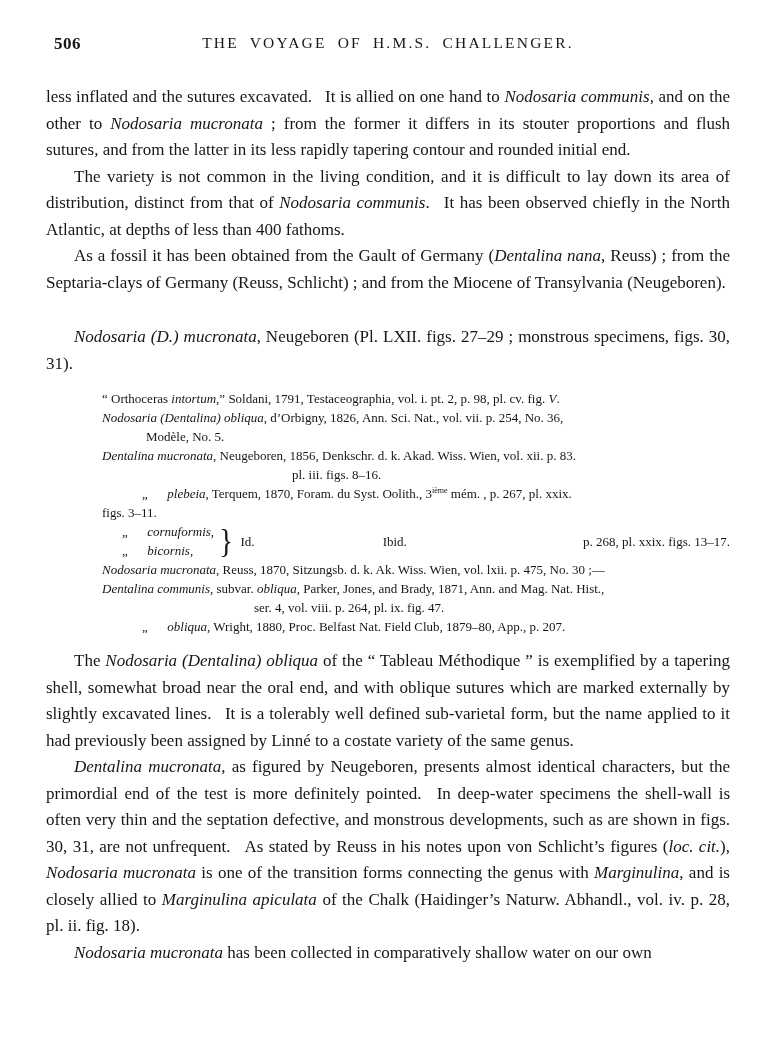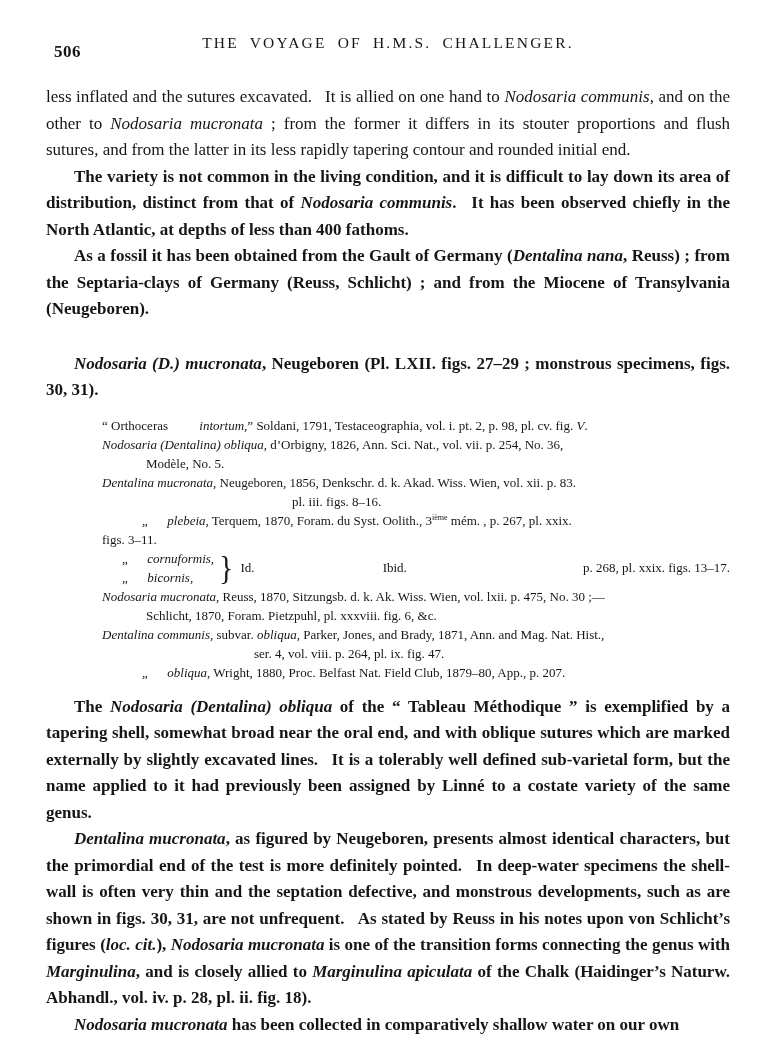--- a/index.html
+++ b/index.html
@@ -15,40 +15,40 @@
     padding: 34px 46px 0 46px;
     overflow: hidden;
   }
   .running-head {
     position: relative;
     height: 24px;
   }
   .page-number {
     position: absolute;
     left: 8px;
-    top: 8px;
+    top: 0;
     font-size: 17px;
     font-weight: bold;
     letter-spacing: 0.5px;
   }
   .running-title {
     text-align: center;
     font-size: 15.5px;
     font-weight: normal;
     letter-spacing: 2.2px;
     word-spacing: 5px;
   }
   .body-text { margin-top: 26px; }
   .body-text p {
     margin: 0;
     font-size: 17px;
     line-height: 26.5px;
     text-align: justify;
   }
-  .indent { text-indent: 28px; font-weight: bold; }
+  .indent { text-indent: 28px; }
   .species-heading { margin-top: 28px !important; }
   .synonymy {
     margin: 12px 0 12px 56px;
     font-size: 13px;
     line-height: 19px;
   }
   .syn-line { text-align: left; }
   .cont-a { margin-left: 44px; }      
   .cont-b { margin-left: 190px; }     
   .cont-c { margin-left: 152px; }     
@@ -82,21 +82,21 @@
 
   <div class="body-text">
 
     <p><span>less inflated and the sutures excavated.  It is allied on one hand to </span><span style="font-style: italic;">Nodosaria communis</span><span>, and on the other to </span><span style="font-style: italic;">Nodosaria mucronata</span><span> ; from the former it differs in its stouter proportions and flush sutures, and from the latter in its less rapidly tapering contour and rounded initial end.</span></p>
     <p class="indent"><span>The variety is not common in the living condition, and it is difficult to lay down its area of distribution, distinct from that of </span><span style="font-style: italic;">Nodosaria communis</span><span>.  It has been observed chiefly in the North Atlantic, at depths of less than 400 fathoms.</span></p>
     <p class="indent"><span>As a fossil it has been obtained from the Gault of Germany (</span><span style="font-style: italic;">Dentalina nana</span><span>, Reuss) ; from the Septaria-clays of Germany (Reuss, Schlicht) ; and from the Miocene of Transylvania (Neugeboren).</span></p>
 
     <p class="indent species-heading"><span style="font-style: italic;">Nodosaria (D.) mucronata</span><span>, Neugeboren (Pl. LXII. figs. 27–29 ; monstrous specimens, figs. 30, 31).</span></p>
 
     <div class="synonymy">
-      <div class="syn-line"><span>“ Orthoceras </span><span style="font-style: italic; margin-left: 28px;">intortum</span><span>,” Soldani, 1791, Testaceographia, vol. i. pt. 2, p. 98, pl. cv. fig. </span><span style="font-style: italic;">V</span><span>.</span></div>
+      <div class="syn-line"><span>“ Orthoceras </span><span style="font-style: italic;">intortum</span><span>,” Soldani, 1791, Testaceographia, vol. i. pt. 2, p. 98, pl. cv. fig. </span><span style="font-style: italic;">V</span><span>.</span></div>
 
       <div>
         <div class="syn-line"><span style="font-style: italic;">Nodosaria (Dentalina) obliqua</span><span>, d’Orbigny, 1826, Ann. Sci. Nat., vol. vii. p. 254, No. 36,</span></div>
         <div class="syn-line cont-a">Modèle, No. 5.</div>
       </div>
 
       <div>
         <div class="syn-line"><span style="font-style: italic;">Dentalina mucronata</span><span>, Neugeboren, 1856, Denkschr. d. k. Akad. Wiss. Wien, vol. xii. p. 83.</span></div>
         <div class="syn-line cont-b">pl. iii. figs. 8–16.</div>
       </div>
@@ -114,21 +114,20 @@
         <span class="brace-glyph">}</span>
         <span>Id.</span>
         <span class="sp1"></span>
         <span>Ibid.</span>
         <span class="sp2"></span>
         <span>p. 268, pl. xxix. figs. 13–17.</span>
       </div>
 
       <div>
         <div class="syn-line"><span style="font-style: italic;">Nodosaria mucronata</span><span>, Reuss, 1870, Sitzungsb. d. k. Ak. Wiss. Wien, vol. lxii. p. 475, No. 30 ;—</span></div>
-        <div class="syn-line cont-a">Schlicht, 1870, Foram. Pietzpuhl, pl. xxxviii. fig. 6, &amp;c.</div>
       </div>
 
       <div>
         <div class="syn-line"><span style="font-style: italic;">Dentalina communis</span><span>, subvar. </span><span style="font-style: italic;">obliqua</span><span>, Parker, Jones, and Brady, 1871, Ann. and Mag. Nat. Hist.,</span></div>
         <div class="syn-line cont-c">ser. 4, vol. viii. p. 264, pl. ix. fig. 47.</div>
       </div>
 
       <div class="syn-line ditto-indent"><span>„  </span><span style="font-style: italic;">obliqua</span><span>, Wright, 1880, Proc. Belfast Nat. Field Club, 1879–80, App., p. 207.</span></div>
     </div>
 

